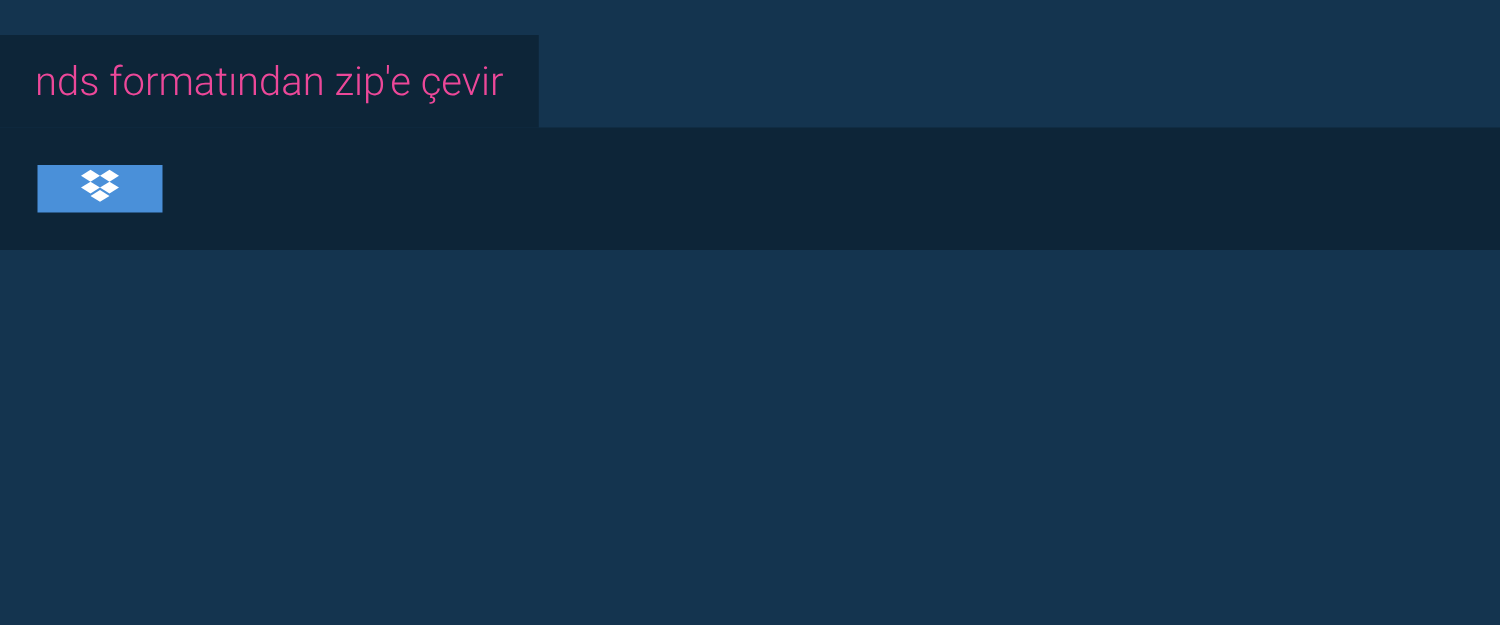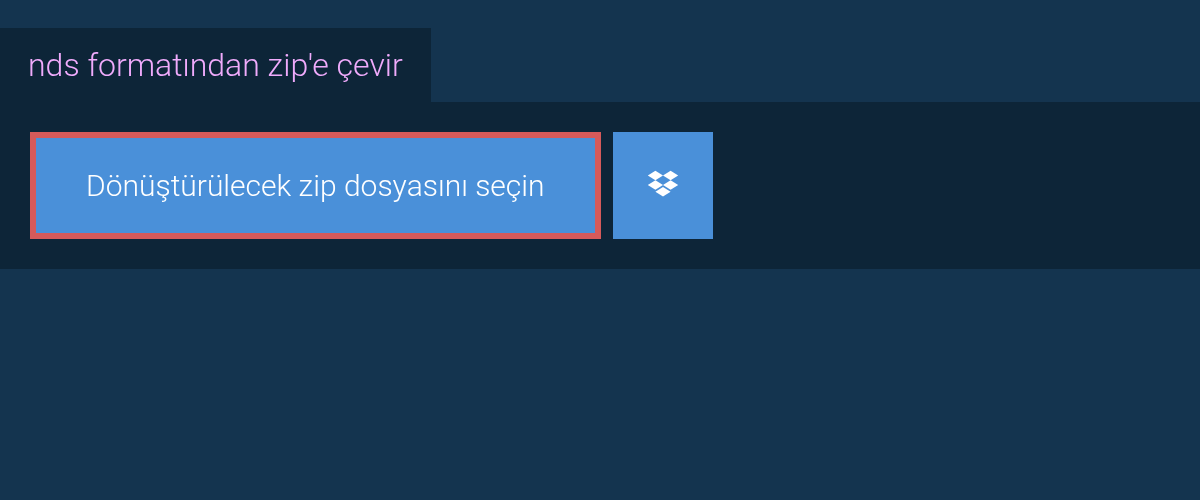--- a/index.html
+++ b/index.html
@@ -13,21 +13,21 @@
       background-color: #14344f;
       font-family: -apple-system, BlinkMacSystemFont, "Segoe UI", Roboto, Helvetica, Arial, sans-serif;
       overflow: hidden;
     }
     .tab-bar {
       display: flex;
       margin-top: 28px;
     }
     .tab {
       background-color: #0d2538;
-      color: #f0abfc;
+      color: #ec4899;
       font-size: 32px;
       font-weight: 300;
       padding: 18px 28px 18px 28px;
       display: inline-block;
     }
     .main-panel {
       background-color: #0d2538;
       padding: 30px 0 30px 30px;
       width: 100%;
     }
@@ -67,23 +67,20 @@
 <body>
 
 <div class="tab-bar">
   <div class="tab">
     <span>nds formatından zip'e çevir</span>
   </div>
 </div>
 
 <div class="main-panel">
   <div class="button-row">
-    <div class="select-button">
-      <span>Dönüştürülecek zip dosyasını seçin</span>
-    </div>
     <div class="dropbox-button">
       <span>
         <svg class="dropbox-icon" viewBox="0 0 40 40" fill="#ffffff">
           <path d="M12 4 L20 9 L12 14 L4 9 Z"></path>
           <path d="M28 4 L36 9 L28 14 L20 9 Z"></path>
           <path d="M12 14 L20 19 L12 24 L4 19 Z"></path>
           <path d="M28 14 L36 19 L28 24 L20 19 Z"></path>
           <path d="M12 26 L20 31 L28 26 L20 21 Z"></path>
         </svg>
       </span>

